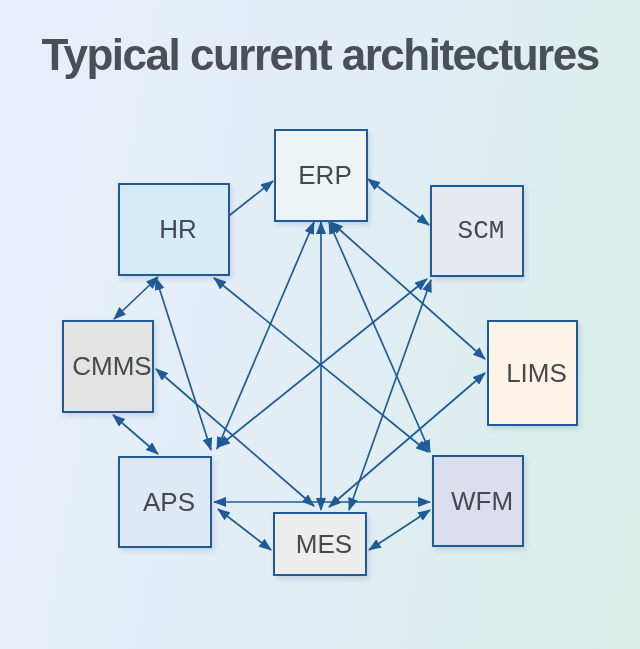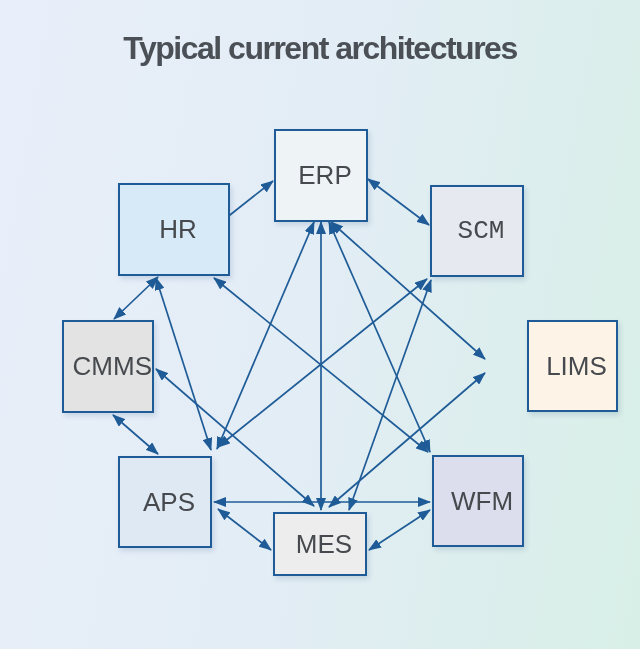--- a/index.html
+++ b/index.html
@@ -7,21 +7,21 @@
     width:640px;height:649px;overflow:hidden;
     font-family:"Liberation Sans", sans-serif;
   }
   .canvas{
     position:relative;width:640px;height:649px;
     background:linear-gradient(100deg,#e9effa 0%,#e3edf6 45%,#d8efe7 100%);
   }
   .title{
     position:absolute;left:0;top:30px;width:640px;
     text-align:center;
-    font-size:32px;font-weight:bold;letter-spacing:-1.5px;
+    font-size:44px;font-weight:bold;letter-spacing:-1.5px;
     color:#4a5056;
   }
   .edges{position:absolute;left:0;top:0;width:640px;height:649px;}
   .node{
     position:absolute;
     display:flex;align-items:center;justify-content:center;
     border:2px solid #1f5c97;
     box-sizing:border-box;
     font-size:26px;color:#46494d;
     box-shadow:2px 3px 5px rgba(30,70,120,0.15);
@@ -62,24 +62,24 @@
 
   <div class="node" style="left: 274px; top: 129px; width: 94px; height: 93px; background: rgb(238, 244, 245); border-color: rgb(31, 92, 151);">
       <span>ERP</span>
     </div>
   <div class="node" style="left: 118px; top: 183px; width: 112px; height: 93px; background: rgb(215, 234, 248); border-color: rgb(31, 92, 151);">
       <span>HR</span>
     </div>
   <div class="node" style="left: 430px; top: 185px; width: 94px; height: 92px; background: rgb(231, 233, 241); border-color: rgb(31, 92, 151); font-family: Liberation Mono, monospace;">
       <span>SCM</span>
     </div>
-  <div class="node" style="left: 62px; top: 320px; width: 92px; height: 93px; background: rgb(227, 227, 227); border-color: rgb(31, 92, 151); justify-content: flex-end;">
+  <div class="node" style="left: 62px; top: 320px; width: 92px; height: 93px; background: rgb(227, 227, 227); border-color: rgb(31, 92, 151);">
       <span>CMMS</span>
     </div>
-  <div class="node" style="left: 487px; top: 320px; width: 91px; height: 92px; background: rgb(253, 243, 231); border-color: rgb(31, 92, 151); margin-left: 40px;">
+  <div class="node" style="left: 487px; top: 320px; width: 91px; height: 106px; background: rgb(253, 243, 231); border-color: rgb(31, 92, 151);">
       <span>LIMS</span>
     </div>
   <div class="node" style="left: 118px; top: 456px; width: 94px; height: 92px; background: rgb(223, 233, 243); border-color: rgb(31, 92, 151);">
       <span>APS</span>
     </div>
   <div class="node" style="left: 432px; top: 455px; width: 92px; height: 92px; background: rgb(221, 222, 237); border-color: rgb(31, 92, 151); align-items: center;">
       <span>WFM</span>
     </div>
   <div class="node" style="left: 273px; top: 512px; width: 94px; height: 64px; background: rgb(237, 237, 237); border-color: rgb(31, 92, 151);">
       <span>MES</span>

